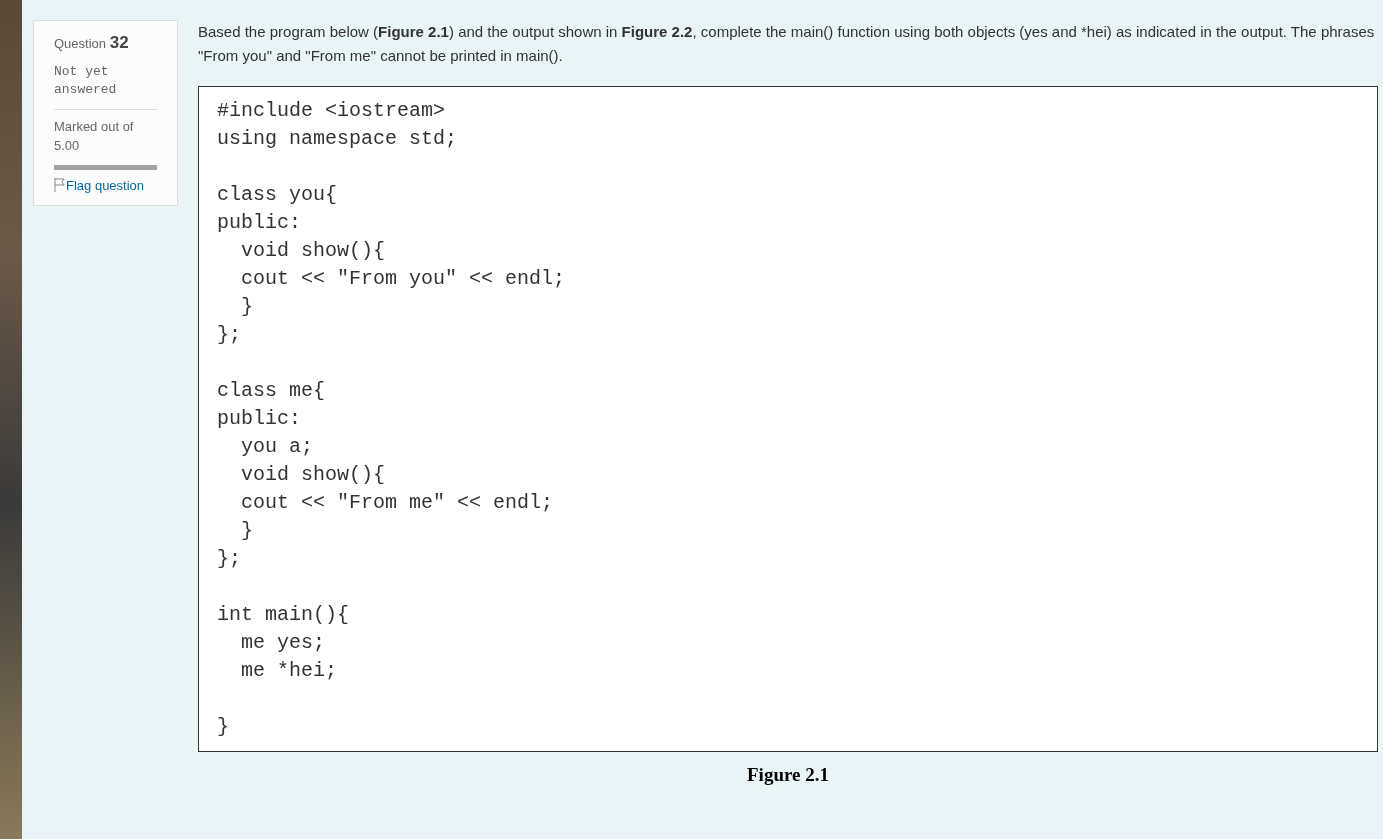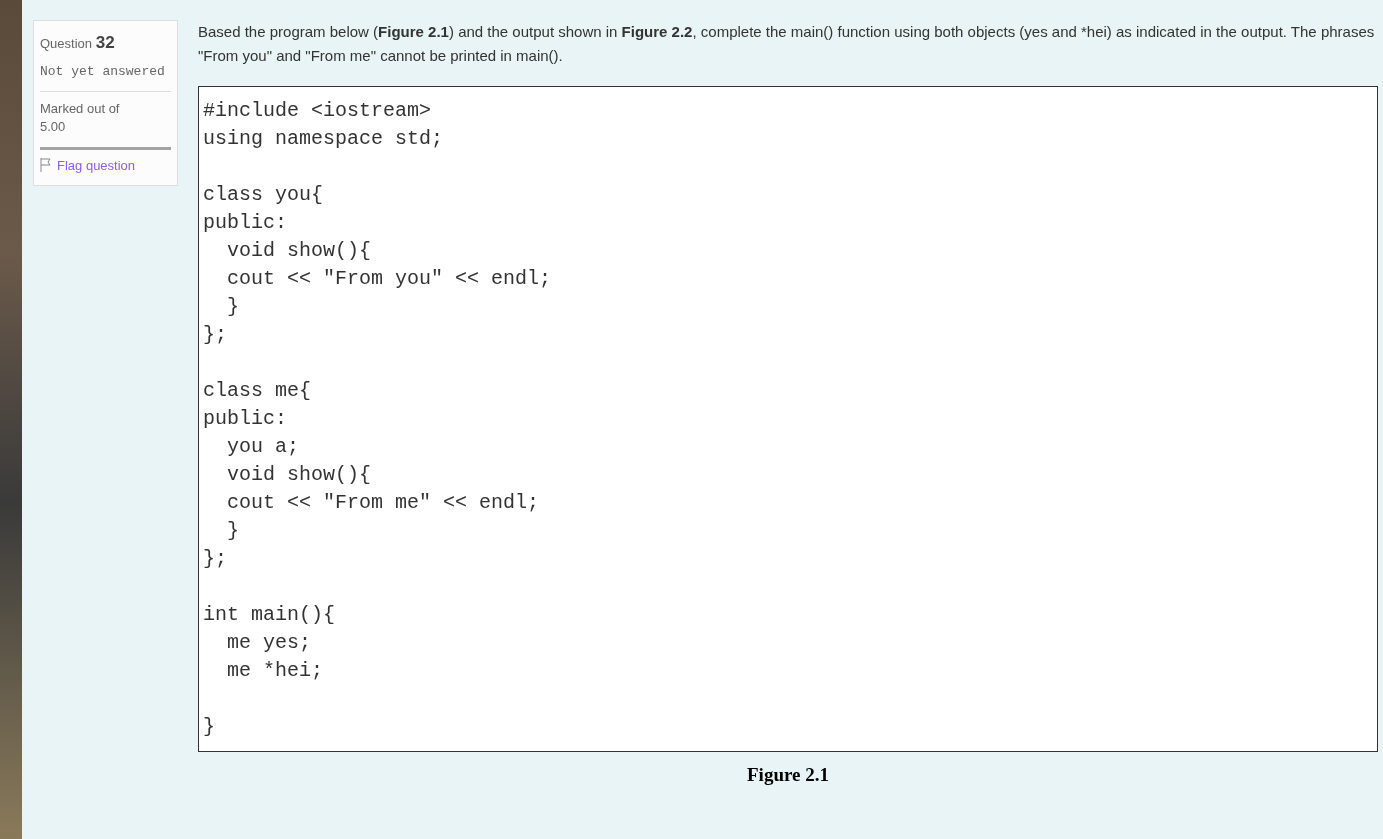--- a/index.html
+++ b/index.html
@@ -16,21 +16,21 @@
       top: 0;
       bottom: 0;
       width: 22px;
       background: linear-gradient(to bottom, #5a4a3a 0%, #6b5a4a 30%, #3a3a3a 60%, #8a7a5a 100%);
       z-index: 0;
     }
     .sidebar {
       width: 145px;
       background: #fcfcfc;
       border: 1px solid #ddd;
-      padding: 12px 6px;
+      padding: 12px 20px;
       font-size: 13px;
       color: #555;
       margin-left: 25px;
       margin-top: 15px;
       z-index: 1;
       position: relative;
       height: fit-content;
     }
     .question-label {
       font-size: 13px;
@@ -52,27 +52,26 @@
     .marked-text {
       font-size: 13px;
       color: #666;
       line-height: 1.4;
       border-top: 1px solid #ddd;
       padding-top: 8px;
       margin-bottom: 10px;
     }
     .flag-link {
       font-size: 13px;
-      color: #8b5cf6;
-      border-top: 3px solid #a3a3a3;
+      color: #0369a1;
+      border-top: 5px solid #a3a3a3;
       padding-top: 8px;
       cursor: pointer;
       display: flex;
       align-items: center;
-      gap: 5px;
     }
     .flag-icon {
       display: inline-block;
       width: 12px;
       height: 14px;
     }
     .main-content {
       flex: 1;
       margin-left: 20px;
       margin-top: 15px;
@@ -85,21 +84,21 @@
       color: #333;
       line-height: 1.6;
       margin-bottom: 18px;
     }
     .question-text strong {
       font-weight: bold;
     }
     .code-box {
       background: #fff;
       border: 1px solid #333;
-      padding: 10px 4px;
+      padding: 10px 18px;
       font-family: "Courier New", monospace;
       font-size: 20px;
       line-height: 1.4;
       color: #333;
       white-space: pre;
       overflow-x: auto;
     }
     .figure-caption {
       text-align: center;
       font-family: "Times New Roman", serif;

